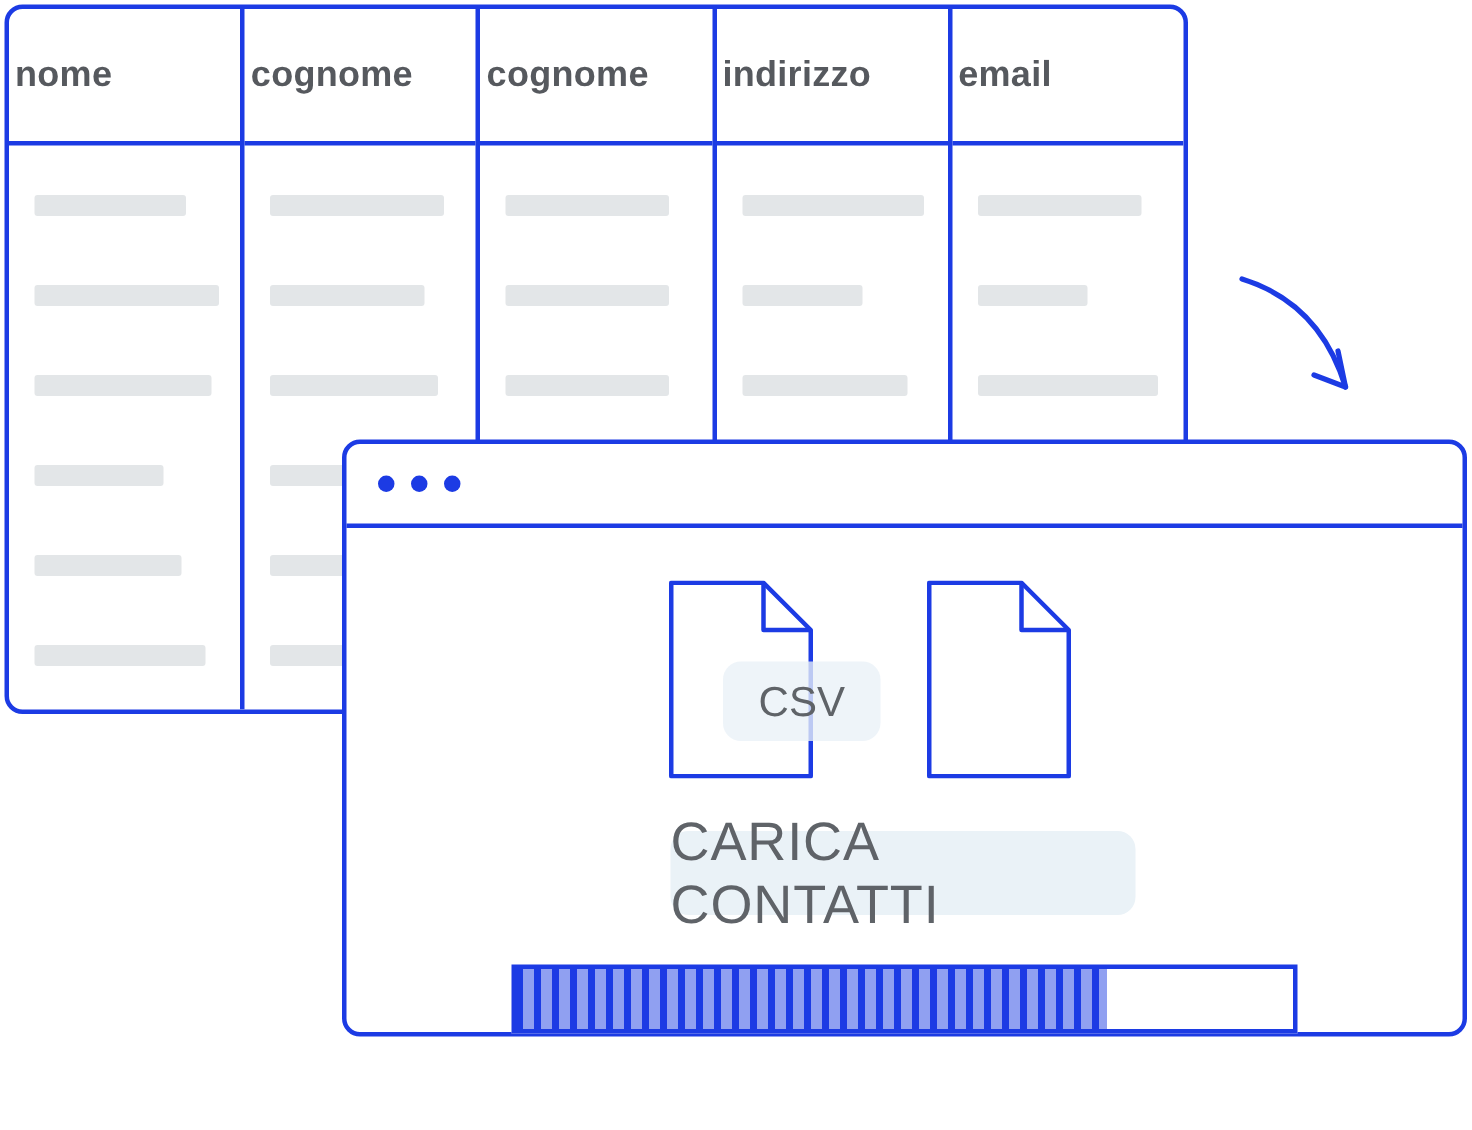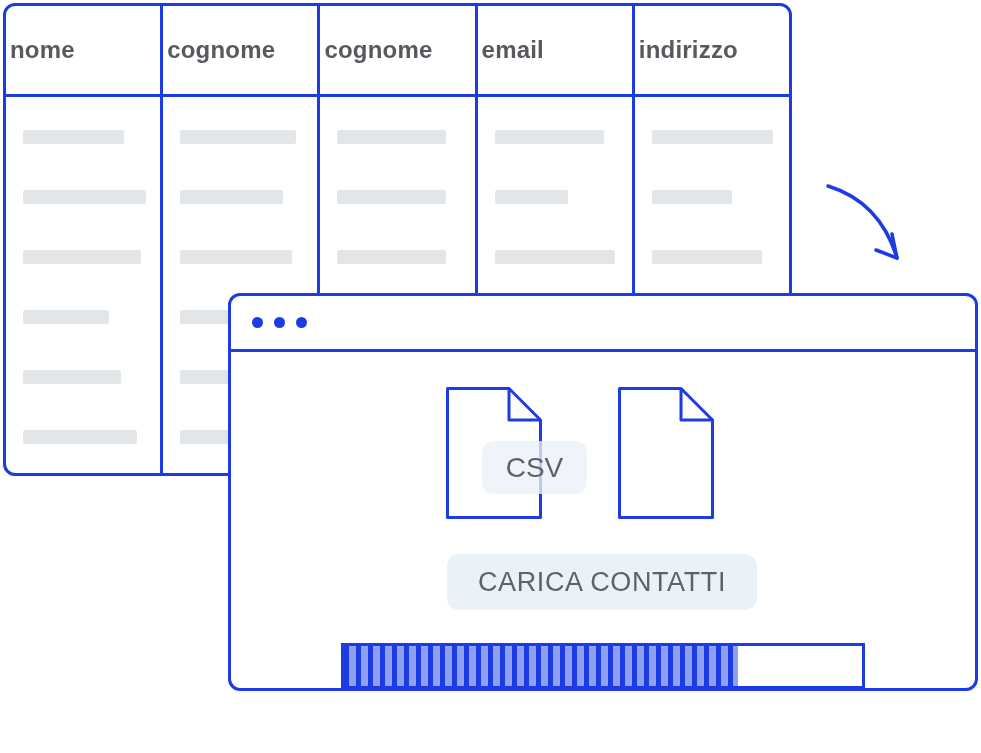--- a/index.html
+++ b/index.html
@@ -34,21 +34,21 @@
   .file-icon.xls { left:387px; top:35px; }
 
   .chip { position:absolute; height:53px; border-radius:12px; background:rgba(233,241,247,0.78);
           display:flex; align-items:center; justify-content:center;
           font-size:28px; color:#5f6368; cursor:pointer; }
   .chip.csv { left:251px; top:89px; width:105px; }
   .chip.xls { left:423px; top:89px; width:104px; }
 
   .upload-btn { position:absolute; left:216px; top:202px; width:310px; height:56px;
                 border:none; border-radius:12px; background:#eaf2f7; color:#5f6368;
-                font-family:"Liberation Sans", sans-serif; font-size:27px; letter-spacing:.6px;
+                font-family:"Liberation Sans", sans-serif; font-size:36px; letter-spacing:.6px;
                 display:flex; align-items:center; justify-content:center; cursor:pointer; }
 
   .progress { position:absolute; left:110px; top:291px; width:524px; height:46px;
               border:3px solid var(--blue); background:#fff; }
   .progress-fill { height:100%;
                    background:repeating-linear-gradient(90deg, var(--blue) 0 5px, var(--stripe) 5px 12px); }
 </style>
 </head>
 <body>
 
@@ -79,33 +79,33 @@
       </div>
       <div class="t-col">
         <div class="t-head">cognome</div>
         <div class="t-body">
           <div class="bar" style="top: 33px; width: 109px;"></div>
           <div class="bar" style="top: 93px; width: 109px;"></div>
           <div class="bar" style="top: 153px; width: 109px;"></div>
         </div>
       </div>
       <div class="t-col">
+        <div class="t-head">indirizzo</div>
+        <div class="t-body">
+          <div class="bar" style="top: 33px; width: 121px;"></div>
+          <div class="bar" style="top: 93px; width: 80px;"></div>
+          <div class="bar" style="top: 153px; width: 110px;"></div>
+        </div>
+      </div>
+      <div class="t-col">
         <div class="t-head">email</div>
         <div class="t-body">
           <div class="bar" style="top: 33px; width: 109px;"></div>
           <div class="bar" style="top: 93px; width: 73px;"></div>
           <div class="bar" style="top: 153px; width: 120px;"></div>
-        </div>
-      </div>
-      <div class="t-col">
-        <div class="t-head">indirizzo</div>
-        <div class="t-body">
-          <div class="bar" style="top: 33px; width: 121px;"></div>
-          <div class="bar" style="top: 93px; width: 80px;"></div>
-          <div class="bar" style="top: 153px; width: 110px;"></div>
         </div>
       </div>
     </div>
 
   <svg class="arrow" width="92" height="92" viewBox="0 0 92 92">
     <path d="M10 10 Q 62 26 79 82" fill="none" stroke="#1c3be4" stroke-width="3.5" stroke-linecap="round"></path>
     <path d="M79 82 L58 74 M79 82 L74 58" fill="none" stroke="#1c3be4" stroke-width="3.5" stroke-linecap="round"></path>
   </svg>
 
   <div class="window">

